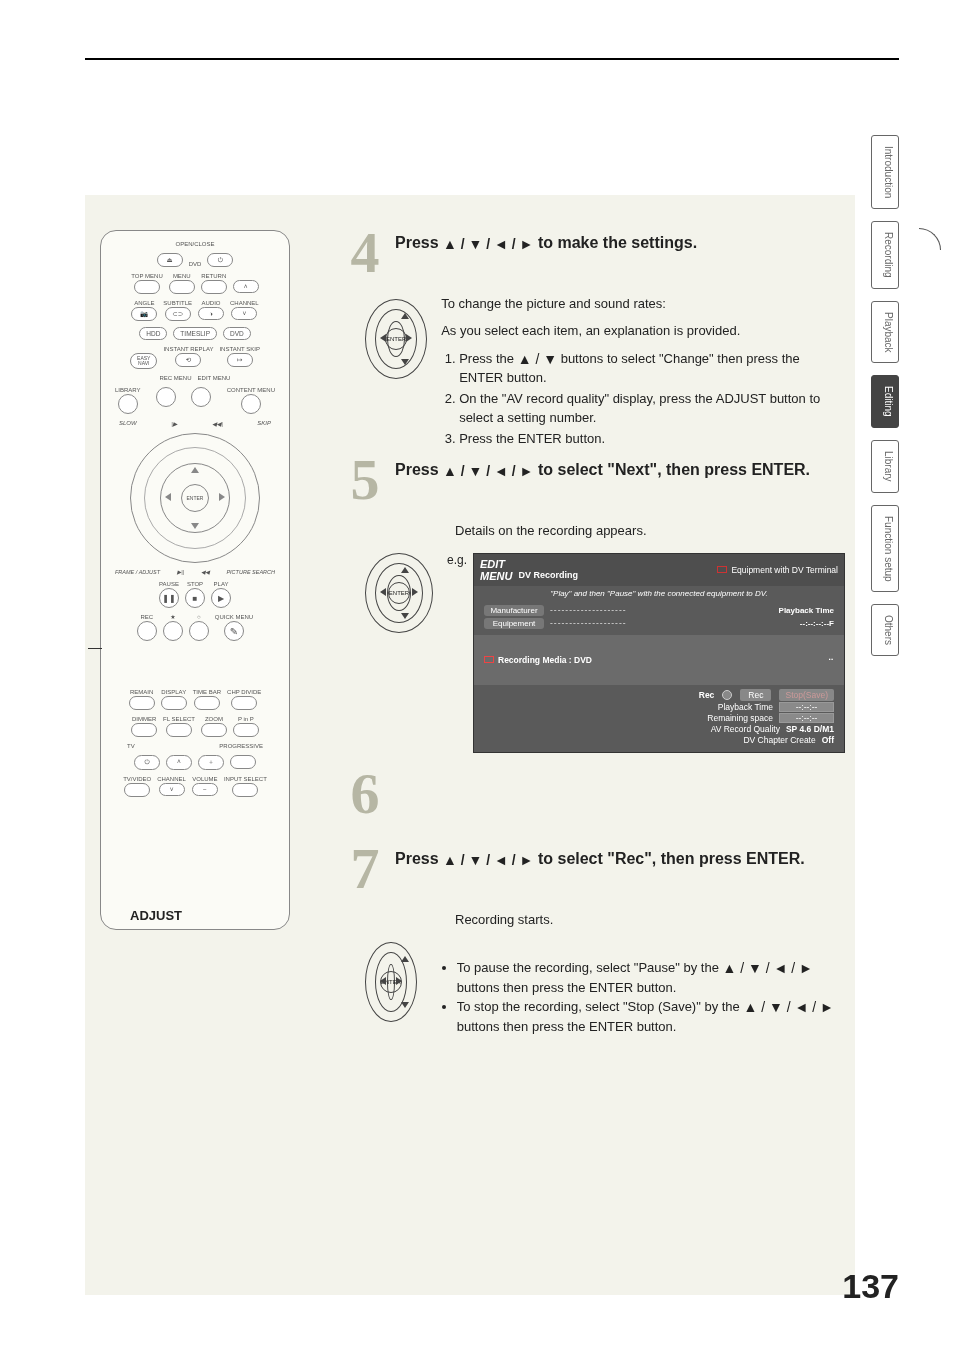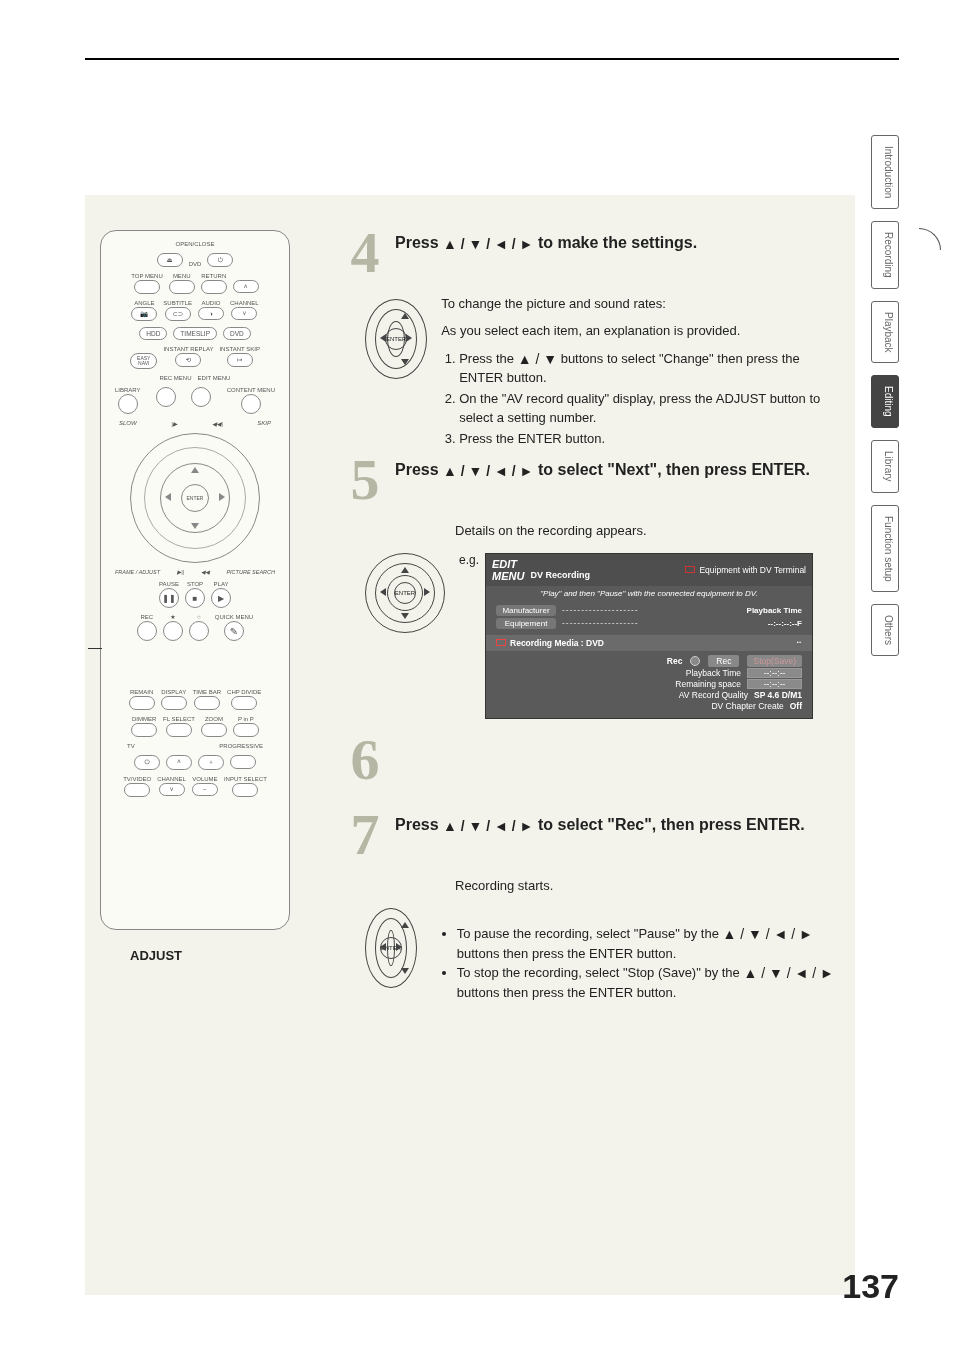--- a/index.html
+++ b/index.html
@@ -24,21 +24,21 @@
   .ring-outer { position: absolute; inset: 0; border: 1.5px solid #888; border-radius: 50%; }
   .ring-mid   { position: absolute; inset: 14px; border: 1px solid #aaa; border-radius: 50%; }
   .ring-dpad  { position: absolute; inset: 30px; border: 1px solid #888; border-radius: 50%; display:flex; align-items:center; justify-content:center; }
   .ring-enter { width: 28px; height: 28px; border: 1px solid #888; border-radius: 50%; display:flex;align-items:center;justify-content:center;font-size:5px;}
   .tri { width:0;height:0;border-left:4px solid transparent;border-right:4px solid transparent;border-bottom:6px solid #888;position:absolute;}
   .tri.u{top:34px;left:61px;}
   .tri.d{bottom:34px;left:61px;transform:rotate(180deg);}
   .tri.l{left:34px;top:61px;transform:rotate(-90deg);}
   .tri.r{right:34px;top:61px;transform:rotate(90deg);}
   .adjust-line { position:absolute; top:418px; left:-12px; width:14px; border-top:1px solid #333;}
-  .adjust-lbl { position:absolute; top: 718px; left: 30px; font-size: 13px; font-weight:bold;}
+  .adjust-lbl { position:absolute; top: 678px; left: 30px; font-size: 13px; font-weight:bold;}
   
   .instr { position: absolute; top: 228px; left: 345px; width: 500px; }
   .step { display: flex; gap: 10px; margin-bottom: 18px; }
   .stepnum { font-family: "Times New Roman", serif; font-size: 58px; font-weight: bold; color: #b6b6a4; line-height: 0.85; min-width: 40px; text-align: center; }
   .steptitle { font-size: 16px; font-weight: bold; line-height: 1.35; padding-top:4px;}
   .arrow-glyph { font-size: 14px; vertical-align: -1px;}
   .step-body { margin-left: 110px; font-size: 13px; line-height: 1.45;}
   .step-body p { margin-bottom: 8px; }
   .step-body ol { padding-left: 18px; margin-bottom: 6px;}
   .step-body li { margin-bottom: 2px; }
@@ -49,33 +49,33 @@
   .enter-diag .o3{position:absolute;inset:22px;border:1px solid #444;border-radius:50%;display:flex;align-items:center;justify-content:center;}
   .enter-diag .oc{width:22px;height:22px;border:1px solid #444;border-radius:50%;display:flex;align-items:center;justify-content:center;font-size:6px;}
   .enter-diag .t{width:0;height:0;border-left:4px solid transparent;border-right:4px solid transparent;border-bottom:6px solid #444;position:absolute;}
   .enter-diag .tu{top:14px;left:36px;}
   .enter-diag .td{bottom:14px;left:36px;transform:rotate(180deg);}
   .enter-diag .tl{left:14px;top:36px;transform:rotate(-90deg);}
   .enter-diag .tr{right:14px;top:36px;transform:rotate(90deg);}
   .step-figrow { display: flex; align-items: flex-start; gap: 14px;}
   .eg { font-size: 12px; margin-right: 2px;}
   
-  .osd { width: 328px; background: #5a5a5a; color: #fff; font-size: 8.5px; border: 1px solid #333; }
+  .osd { width: 372px; background: #5a5a5a; color: #fff; font-size: 8.5px; border: 1px solid #333; }
   .osd-hdr { display:flex; align-items:center; gap:6px; padding: 4px 6px; background:#4e4e4e;}
   .osd-hdr .editmenu { font-style: italic; font-weight: bold; font-size: 11px;}
   .osd-hdr .ttl { font-weight: bold; font-size: 9px; margin-top: 10px;}
   .osd-hdr .right { margin-left: auto; display:flex; align-items:center; gap:4px;}
   .redbox { width: 10px; height: 7px; border: 1px solid #c33; }
   .osd-sub { text-align: center; font-style: italic; padding: 3px 4px; font-size: 8px;}
   .osd-grid { padding: 2px 10px 4px;}
   .osd-row { display:flex; gap: 6px; align-items:center; margin: 2px 0;}
   .pill { background:#777; border-radius: 3px; padding: 1px 6px; font-size: 8px; min-width: 60px; text-align:center;}
   .dots { opacity: .8; letter-spacing: 1px; flex:1;}
   .pbtime { font-weight: bold; font-size: 8px;}
-  .osd-media { background: #6b6b6b; padding: 3px 10px; display:flex; align-items:center; gap:4px;}
+  .osd-media { background: #6b6b6b; padding: 20px 10px; display:flex; align-items:center; gap:4px;}
   .osd-media .redbox { border-color:#e44;}
   .osd-info { padding: 4px 10px 6px; }
   .osd-info .line { display:flex; gap:6px; align-items:center; margin: 1px 0; justify-content: flex-end;}
   .osd-info .k { min-width: 95px; text-align: right;}
   .osd-info .vbox { width: 55px; height: 10px; background:#8a8a8a; border:1px solid #999;}
   .osd-rec { display:flex; gap:8px; align-items:center; justify-content:flex-end;}
   .reclbl { font-weight:bold;}
   .recdot { width:10px;height:10px;border-radius:50%;border:1px solid #ccc; background:#888;}
   .recbtn { background:#888; padding:1px 8px; border-radius:2px;}
   .stopbtn { background:#888; padding:1px 6px; border-radius:2px; color:#c99;}

